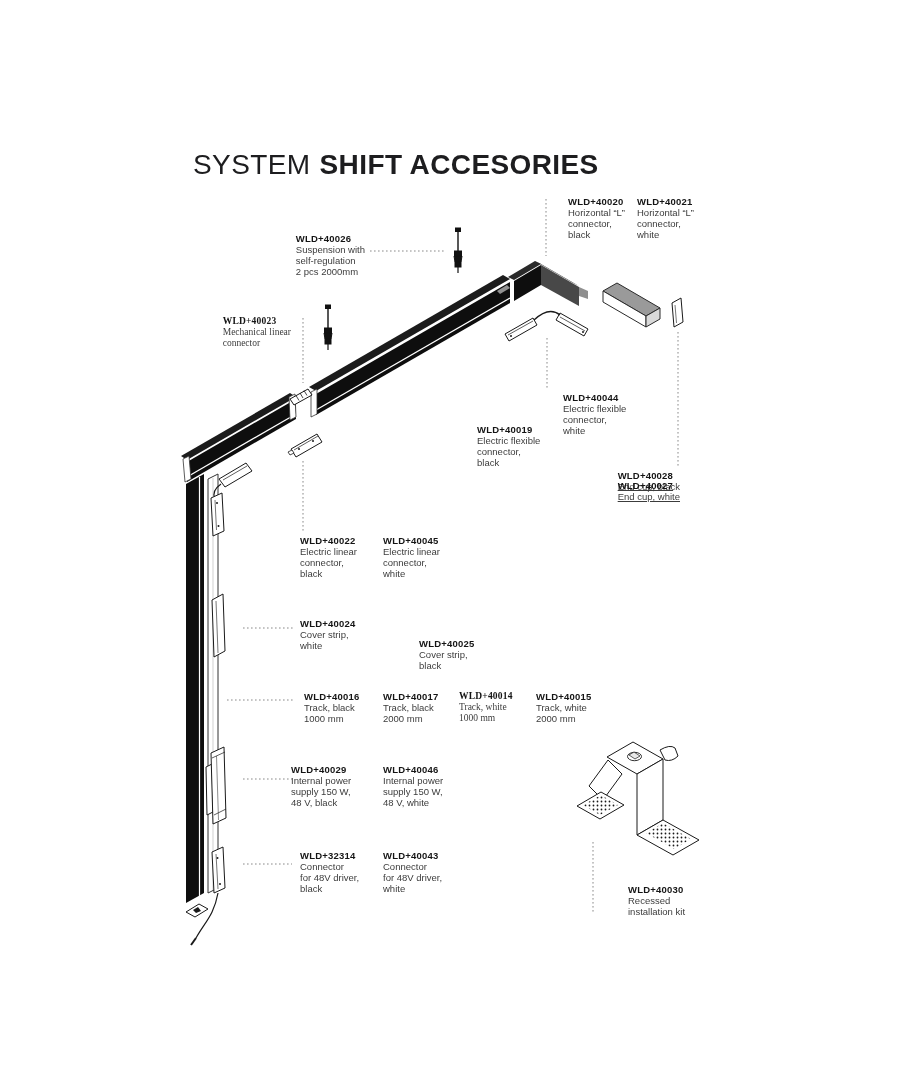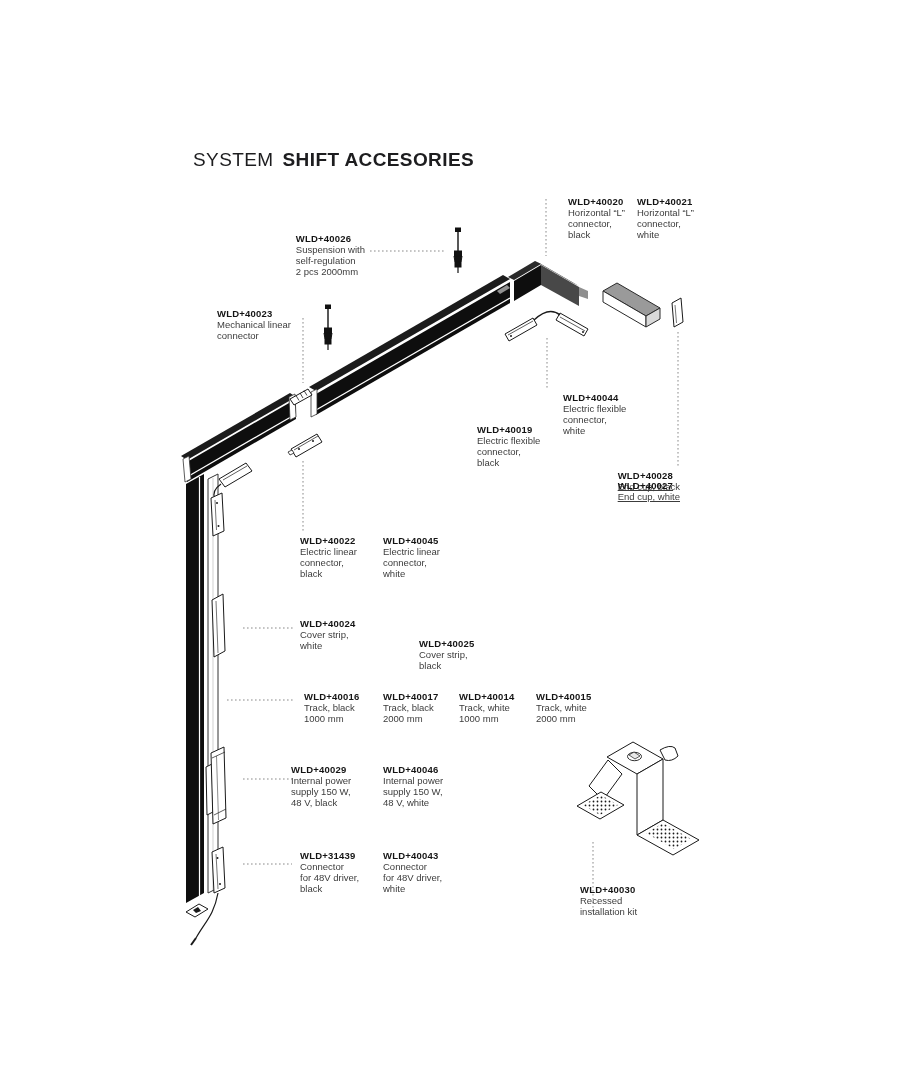--- a/index.html
+++ b/index.html
@@ -1,19 +1,19 @@
 <!DOCTYPE html>
 <html><head>
 <meta charset="utf-8">
 <style>
   html,body{margin:0;padding:0;background:#fff;}
   .canvas{position:relative;width:910px;height:1080px;background:#fff;overflow:hidden;
           font-family:"Liberation Sans",sans-serif;}
   .diagram-svg{position:absolute;left:0;top:0;}
-  .page-title{position:absolute;left:193px;top:149px;font-size:19px;color:#1d1d1f;
+  .page-title{position:absolute;left:193px;top:149px;font-size:28px;color:#1d1d1f;
               letter-spacing:.4px;white-space:nowrap;}
   .page-title .t-reg{font-weight:400;margin-right:9px;}
   .page-title .t-bold{font-weight:700;}
   .lbl{position:absolute;font-size:9.5px;line-height:11px;color:#3c3c3c;}
   .lbl .code{font-weight:700;color:#141414;letter-spacing:.2px;}
   .lbl .desc{white-space:pre-line;}
   .lbl.right{text-align:left;}
 </style>
 </head>
 <body>
@@ -191,21 +191,21 @@
     <div class="desc">Horizontal “L”
 connector,
 white</div>
   </div>
   <div class="lbl right" style="right:545px;top:233px;">
     <div class="code">WLD+40026</div>
     <div class="desc">Suspension with
 self-regulation
 2 pcs 2000mm</div>
   </div>
-  <div class="lbl right" style="right:619px;top:308px;">
+  <div class="lbl right" style="right:619px;top:316px;font-family:Liberation Serif, serif;">
     <div class="code">WLD+40023</div>
     <div class="desc">Mechanical linear
 connector</div>
   </div>
   <div class="lbl" style="left:477px;top:392px;margin-top:32px;">
     <div class="code">WLD+40019</div>
     <div class="desc">Electric flexible
 connector,
 black</div>
   </div>
@@ -248,21 +248,21 @@
   <div class="lbl" style="left:304px;top:691px;">
     <div class="code">WLD+40016</div>
     <div class="desc">Track, black
 1000 mm</div>
   </div>
   <div class="lbl" style="left:383px;top:691px;">
     <div class="code">WLD+40017</div>
     <div class="desc">Track, black
 2000 mm</div>
   </div>
-  <div class="lbl" style="left:459px;top:691px;">
+  <div class="lbl" style="left:459px;top:691px;font-family:Liberation Serif, serif;">
     <div class="code">WLD+40014</div>
     <div class="desc">Track, white
 1000 mm</div>
   </div>
   <div class="lbl" style="left:536px;top:691px;">
     <div class="code">WLD+40015</div>
     <div class="desc">Track, white
 2000 mm</div>
   </div>
   <div class="lbl" style="left:291px;top:764px;">
@@ -271,30 +271,30 @@
 supply 150 W,
 48 V, black</div>
   </div>
   <div class="lbl" style="left:383px;top:764px;">
     <div class="code">WLD+40046</div>
     <div class="desc">Internal power
 supply 150 W,
 48 V, white</div>
   </div>
   <div class="lbl" style="left:300px;top:850px;">
-    <div class="code">WLD+31439</div>
+    <div class="code">WLD+32314</div>
     <div class="desc">Connector
 for 48V driver,
 black</div>
   </div>
   <div class="lbl" style="left:383px;top:850px;">
     <div class="code">WLD+40043</div>
     <div class="desc">Connector
 for 48V driver,
 white</div>
   </div>
-  <div class="lbl" style="left:580px;top:884px;">
+  <div class="lbl" style="left:628px;top:884px;">
     <div class="code">WLD+40030</div>
     <div class="desc">Recessed
 installation kit</div>
   </div>
 
 </div>
 
 </body></html>

